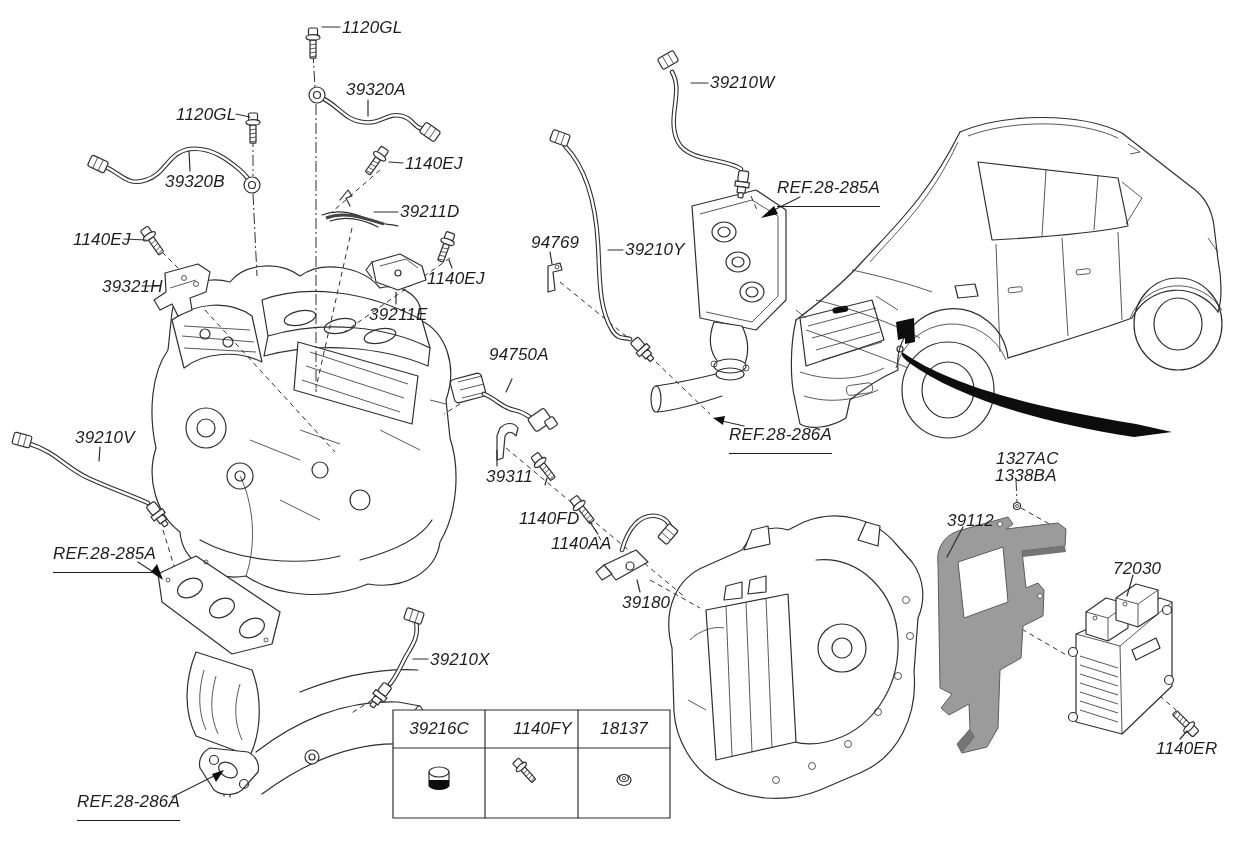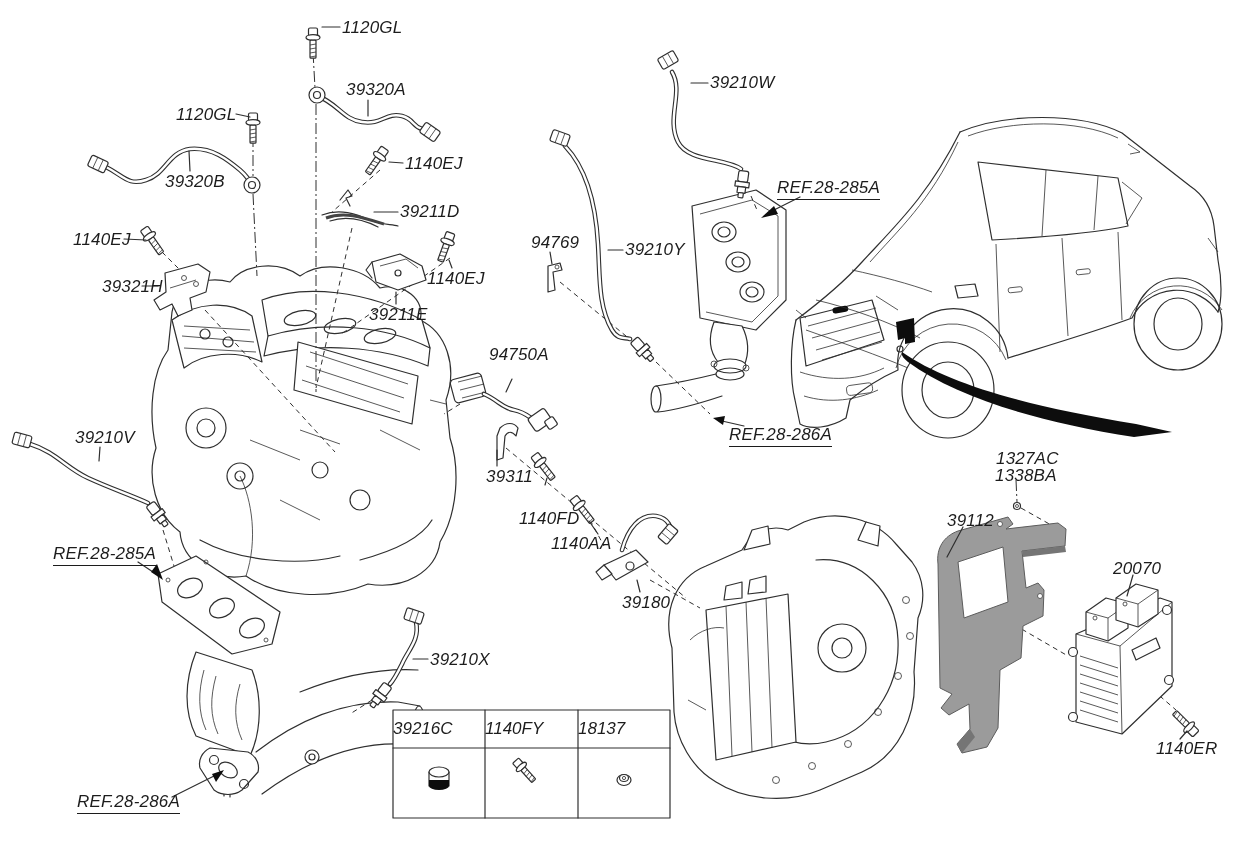--- a/index.html
+++ b/index.html
@@ -1,22 +1,22 @@
 <!DOCTYPE html>
 <html><head>
 <meta charset="utf-8">
 <style>
   html,body{margin:0;padding:0;background:#fff;}
   #canvas{position:relative;width:1240px;height:848px;background:#fff;overflow:hidden;
           font-family:"Liberation Sans",sans-serif;font-style:italic;}
   #art{position:absolute;left:0;top:0;}
   .lbl{position:absolute;font-size:17px;line-height:1.1;color:#1c1c1c;white-space:nowrap;
        letter-spacing:.2px;}
-  .ref{border-bottom:1.6px solid #1c1c1c;padding-bottom:1px;}
-  .th{position:absolute;font-size:17px;color:#1c1c1c;text-align:left;}
+  .ref{border-bottom:1.6px solid #1c1c1c;padding-bottom:8px;}
+  .th{position:absolute;font-size:17px;color:#1c1c1c;text-align:center;}
   svg *{vector-effect:non-scaling-stroke;}
   .ln{stroke:#2f2f2f;stroke-width:1.2;fill:none;stroke-linecap:round;stroke-linejoin:round;}
   .lnf{stroke:#2f2f2f;stroke-width:1.2;fill:#fff;stroke-linejoin:round;}
   .thin{stroke:#2f2f2f;stroke-width:.8;fill:none;}
   .dash{stroke:#2f2f2f;stroke-width:1;fill:none;stroke-dasharray:5 4;}
   .dashdot{stroke:#2f2f2f;stroke-width:1;fill:none;stroke-dasharray:11 3 2 3;}
   .tubeo{stroke:#2f2f2f;stroke-width:4.6;fill:none;stroke-linecap:round;}
   .tubei{stroke:#ffffff;stroke-width:2.4;fill:none;stroke-linecap:round;}
   .blk{fill:#0d0d0d;stroke:none;}
   .gray{fill:#9b9b9b;stroke:#5c5c5c;stroke-width:1;stroke-linejoin:round;}
@@ -401,20 +401,20 @@
 <div class="lbl" style="left:75px;top:429px">39210V</div>
 <div class="lbl ref" style="left:53px;top:545px">REF.28-285A</div>
 <div class="lbl ref" style="left:77px;top:793px">REF.28-286A</div>
 <div class="lbl ref" style="left:729px;top:426px">REF.28-286A</div>
 <div class="lbl" style="left:551px;top:535px">1140AA</div>
 <div class="lbl" style="left:622px;top:594px">39180</div>
 <div class="lbl" style="left:430px;top:651px">39210X</div>
 <div class="lbl" style="left:996px;top:450px">1327AC</div>
 <div class="lbl" style="left:995px;top:467px">1338BA</div>
 <div class="lbl" style="left:947px;top:512px">39112</div>
-<div class="lbl" style="left:1113px;top:560px">20070</div>
+<div class="lbl" style="left:1113px;top:560px">72030</div>
 <div class="lbl" style="left:1156px;top:740px">1140ER</div>
 
 <div class="th" style="left:393px;top:719px;width:92px">39216C</div>
 <div class="th" style="left:485px;top:719px;width:115px">1140FY</div>
 <div class="th" style="left:578px;top:719px;width:92px">18137</div>
 
 </div>
 
 </body></html>

